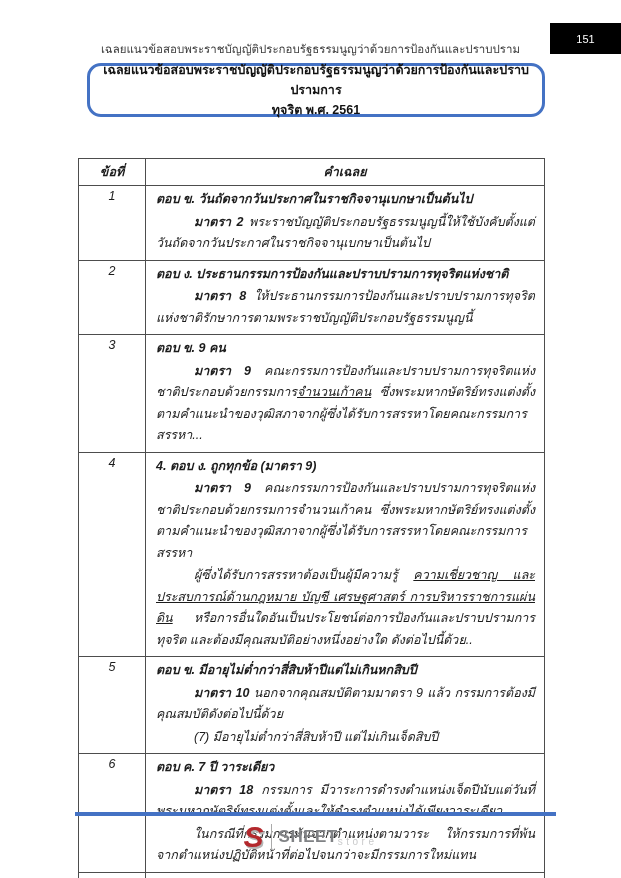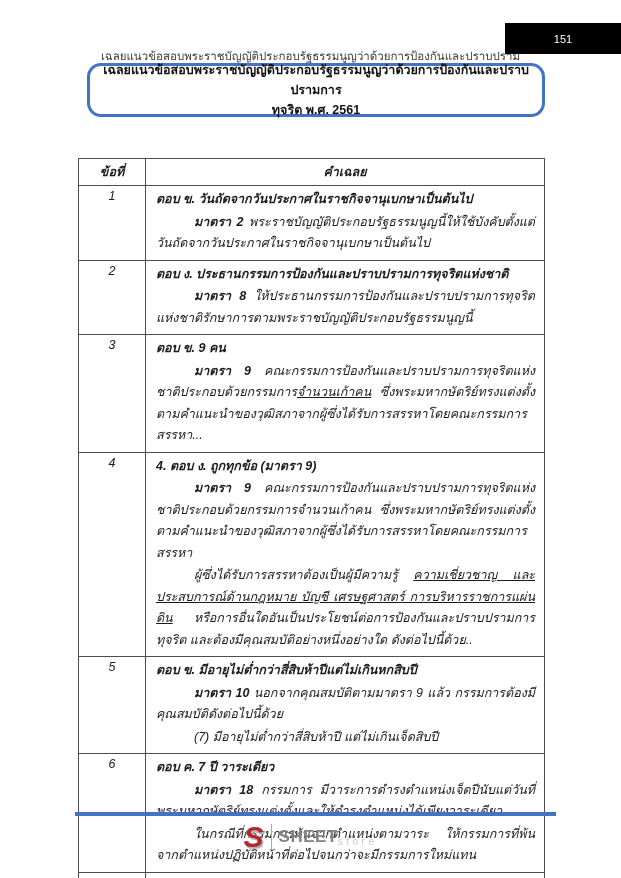--- a/index.html
+++ b/index.html
@@ -7,25 +7,25 @@
     width:621px; height:878px;
     background:#ffffff;
     position:relative;
     font-family:"Liberation Sans", sans-serif;
     color:#1c1c1c;
     overflow:hidden;
   }
 
   
   .page-header-text {
-    position:absolute; top:47px; left:0; width:621px;
+    position:absolute; top:40px; left:0; width:621px;
     text-align:center; font-size:11.5px; color:#3d3d3d;
   }
   .page-number-box {
-    position:absolute; top:23px; right:0; width:116px; height:31px;
+    position:absolute; top:23px; right:0; width:71px; height:31px;
     background:#000000; color:#ffffff;
     display:flex; align-items:center; justify-content:center;
     font-size:11px;
   }
 
   
   .doc-title-box {
     position:absolute; top:63px; left:87px; width:458px; height:54px;
     box-sizing:border-box;
     border:3px solid #4472C4; border-radius:14px;

